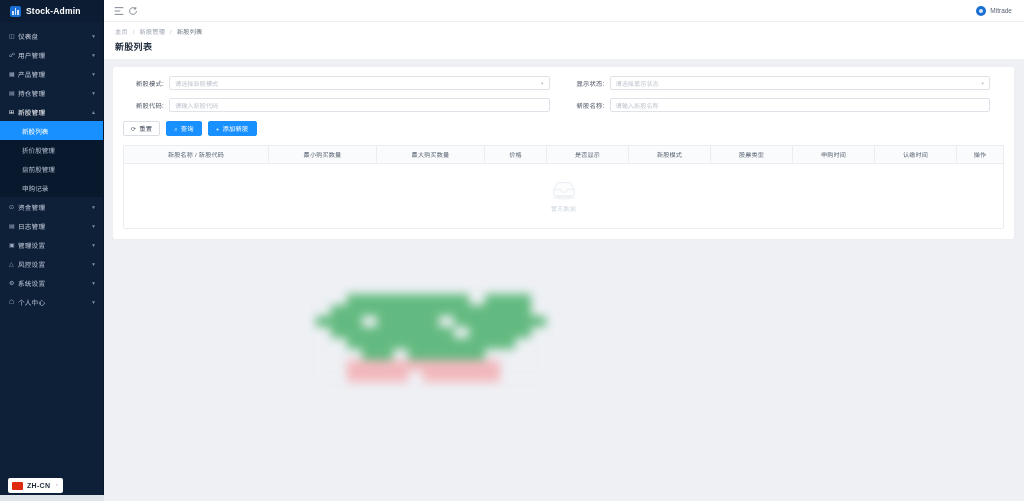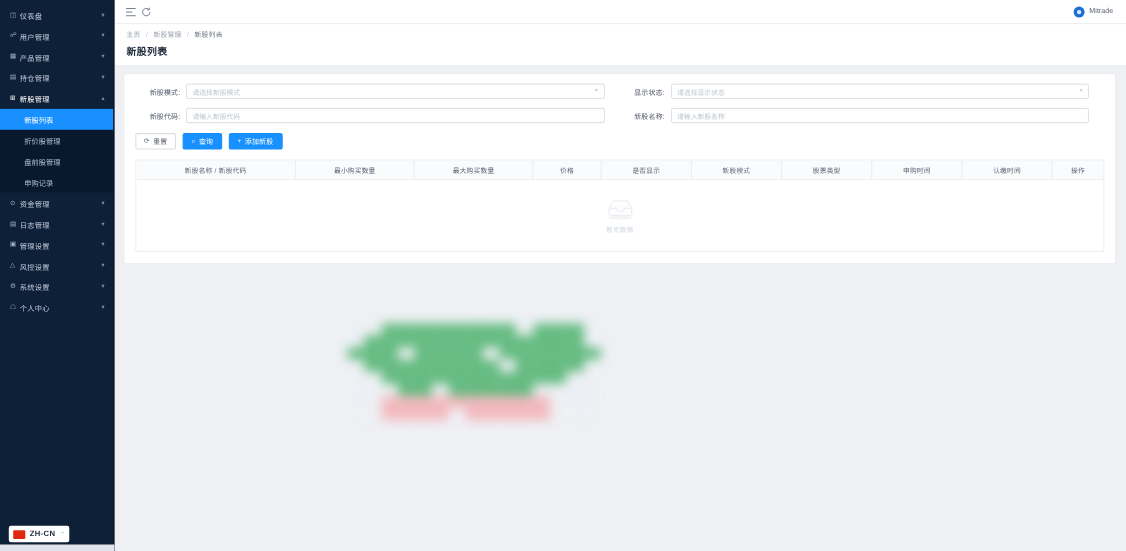--- a/index.html
+++ b/index.html
@@ -151,20 +151,28 @@
     background: #dfe5ea;
   }
 </style>
 </head>
 <body>
 
 <div class="app">
 
   <aside class="sidebar">
 
+    <div class="logo-row">
+      <div class="logo-mark">
+          <i></i>
+          <i></i>
+          <i></i>
+        </div>
+      <div class="logo-text">Stock-Admin</div>
+    </div>
 
     <nav class="menu">
 
       <div class="menu-item">
         <span class="mi-ico">◫</span>
         <span class="mi-label">仪表盘</span>
         <span class="mi-arrow">▼</span>
       </div>
 
       <div class="menu-item">

